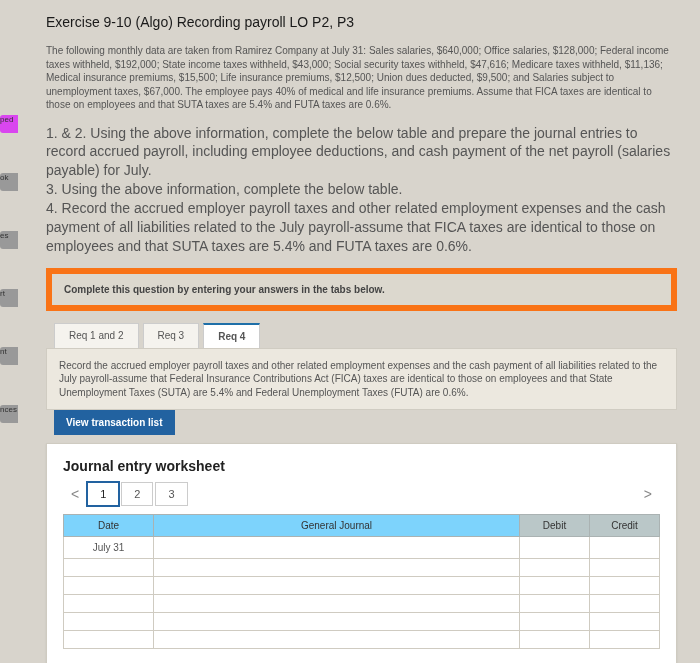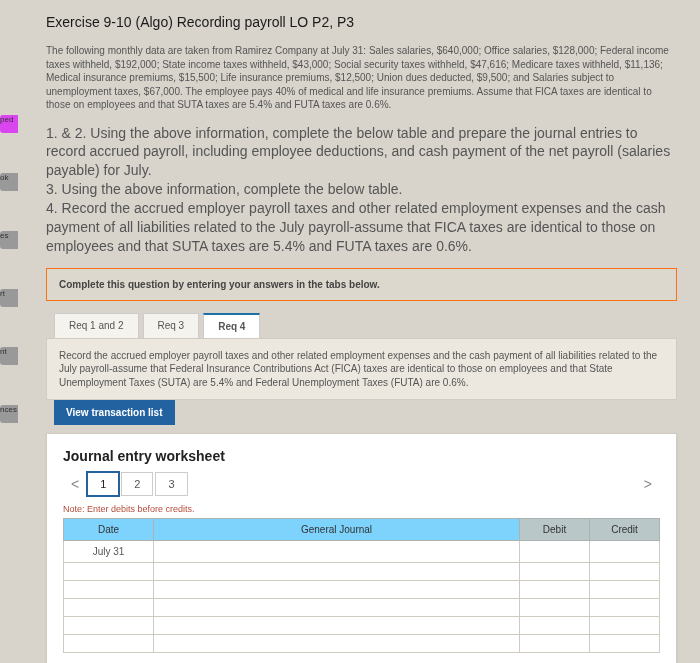--- a/index.html
+++ b/index.html
@@ -50,21 +50,21 @@
       margin-bottom: 12px;
     }
     .steps {
       font-size: 14px;
       line-height: 1.35;
       color: #555;
       margin-bottom: 12px;
     }
     .instruction-bar {
       background: #dcd8ce;
-      border: 1px solid #f97316;
+      border: 6px solid #f97316;
       padding: 10px 12px;
       font-size: 10px;
       font-weight: bold;
       color: #444;
       margin-bottom: 12px;
     }
     .req-tabs {
       display: flex;
       gap: 4px;
       margin-bottom: 0;
@@ -218,21 +218,20 @@
       <div class="ws-nav-left">
         <span class="ws-chevron">&lt;</span>
         <span class="ws-page active">1</span>
         <span class="ws-page">2</span>
         <span class="ws-page">3</span>
       </div>
       <span class="ws-chevron">&gt;</span>
     </div>
 
 
-    <div class="ws-note">Note: Enter debits before credits.</div>
 
     <table class="je">
       <thead>
         <tr>
           <th class="date">Date</th>
           <th>General Journal</th>
           <th class="debit">Debit</th>
           <th class="credit">Credit</th>
         </tr>
       </thead>

